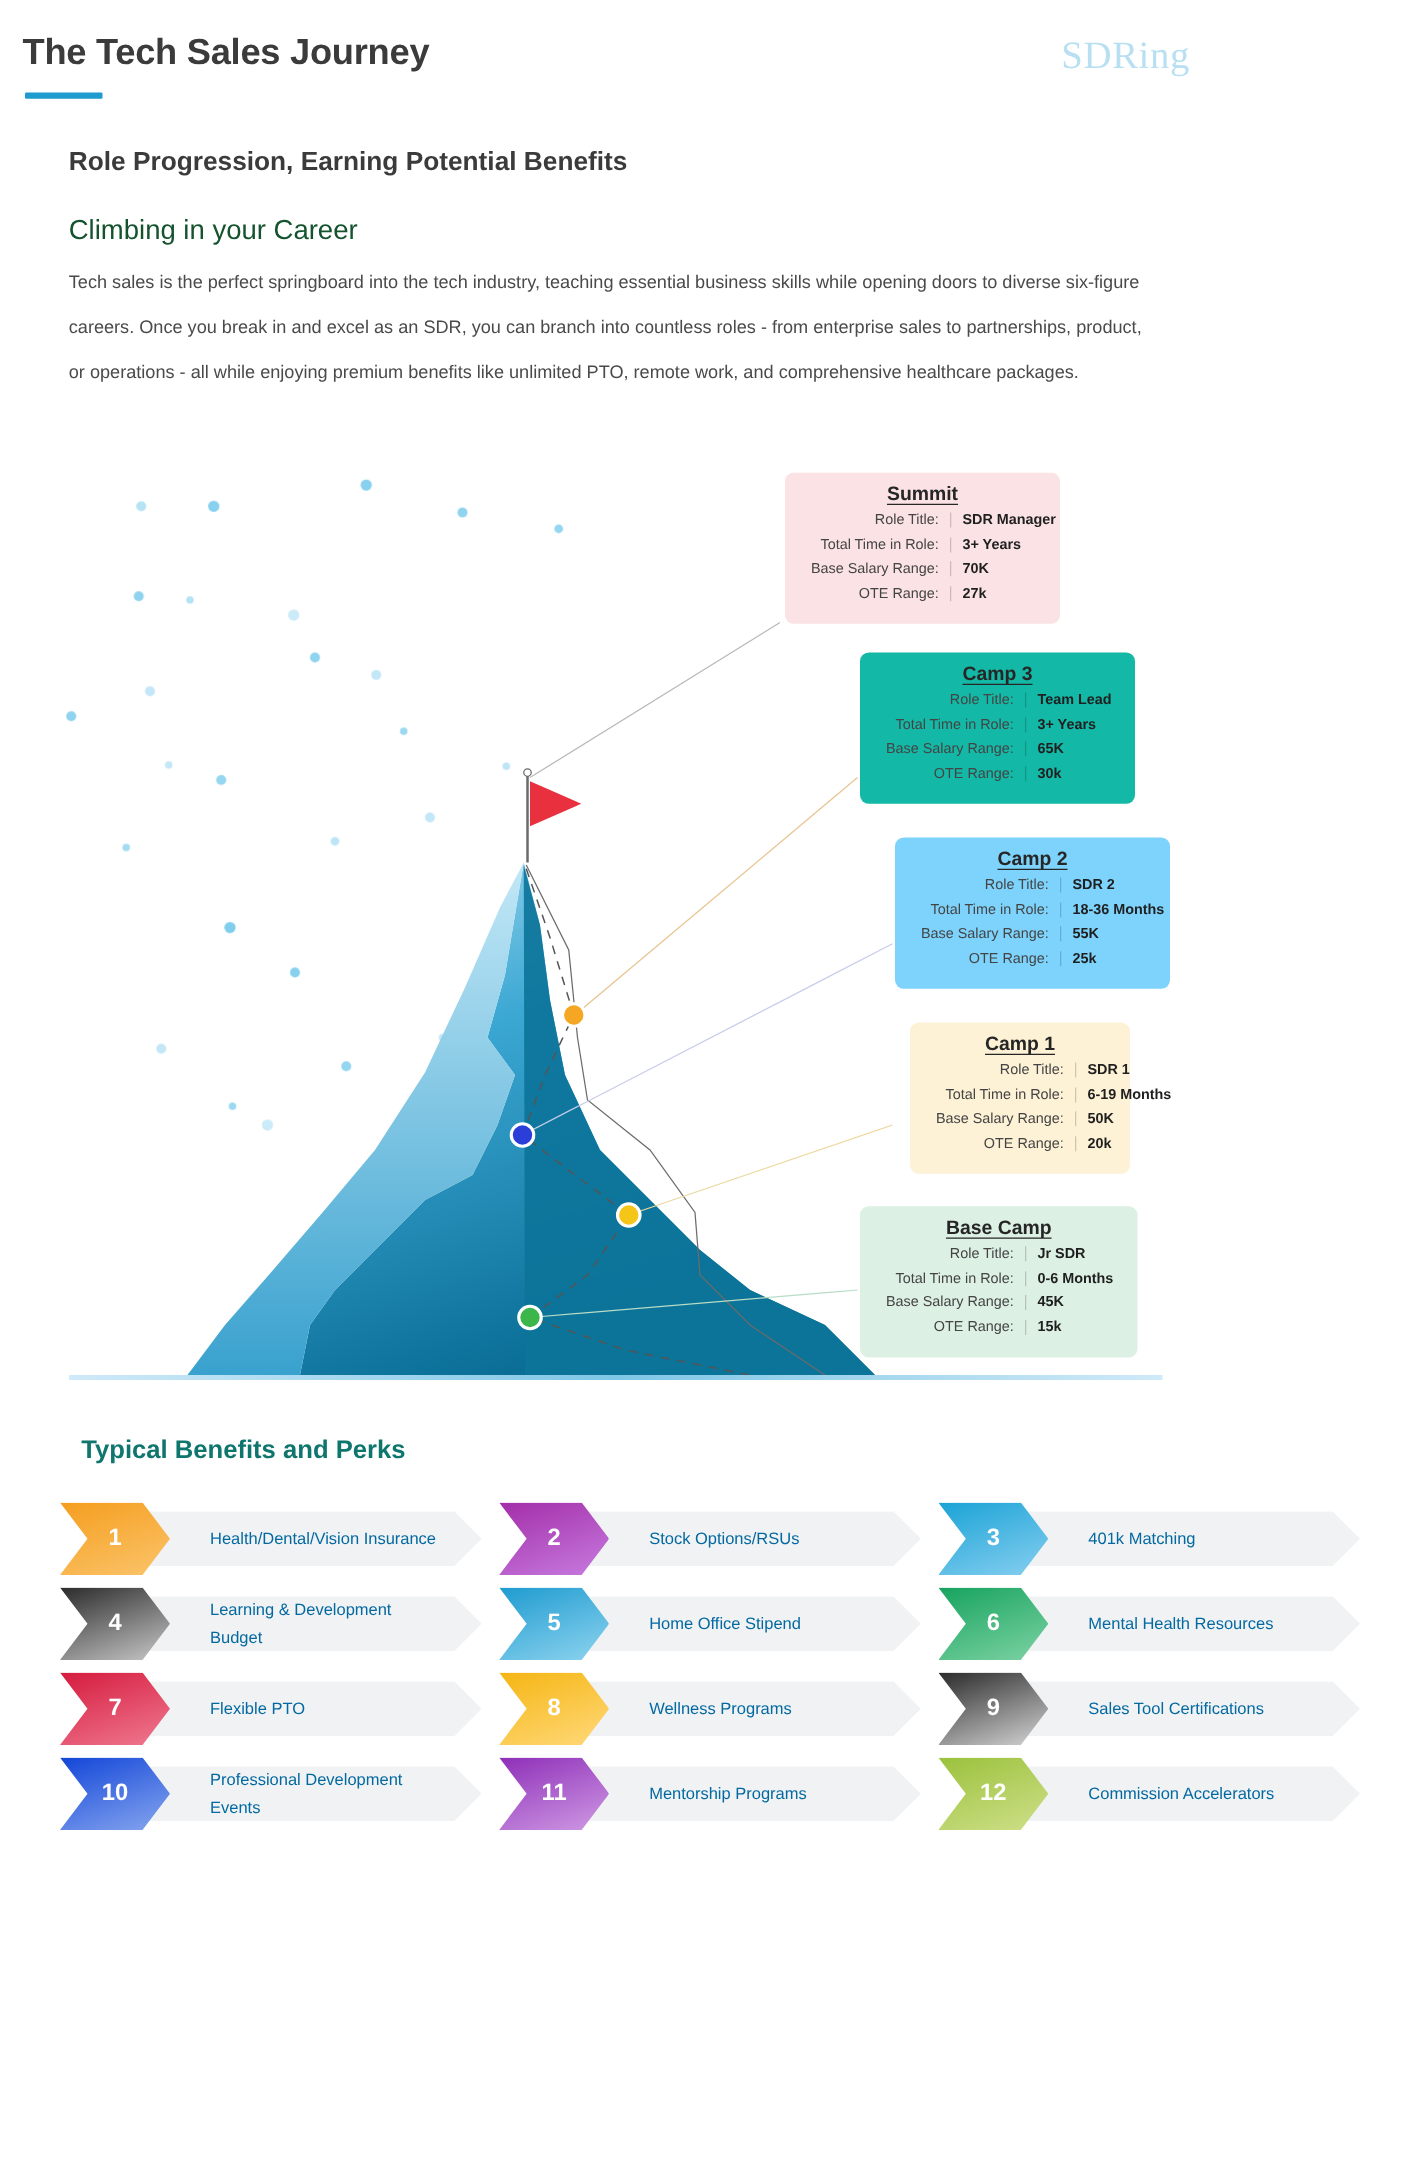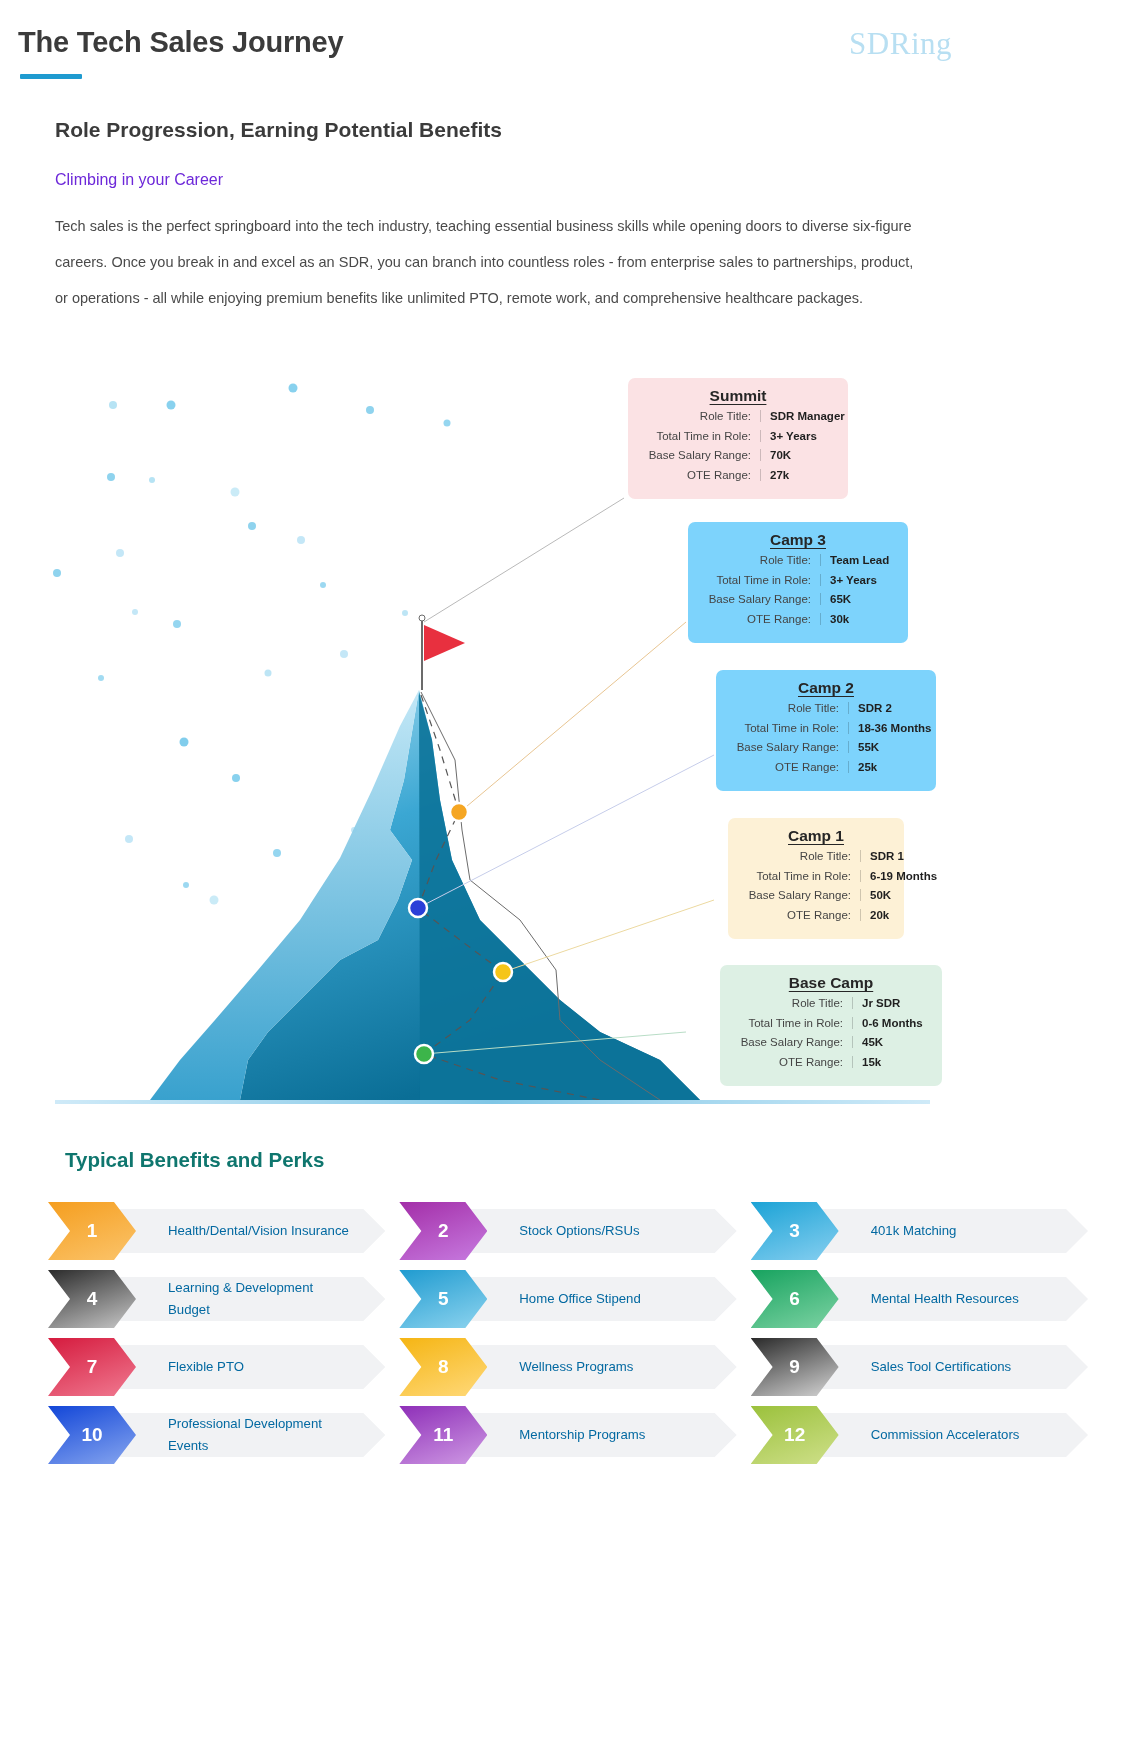--- a/index.html
+++ b/index.html
@@ -26,21 +26,21 @@
     font-size:31px; color:#b8dff2; letter-spacing:0.5px;
   }
 
   
   #section-heading {
     position:absolute; left:55px; top:118px;
     font-size:21px; font-weight:700; color:#3b3b3b;
   }
   #sub-heading {
     position:absolute; left:55px; top:171px;
-    font-size:16px; font-weight:400; color:#6d28d9;
+    font-size:22px; font-weight:400; color:#14532d;
   }
   #intro-paragraph {
     position:absolute; left:55px; top:208px; width:866px;
     font-size:14.5px; line-height:36px; color:#4a4a4a;
   }
 
   
   #infographic { position:absolute; left:0; top:360px; width:1130px; height:760px; }
   #mountain-svg { position:absolute; left:0; top:0; }
 
@@ -59,21 +59,21 @@
   }
   .camp-value {
     flex:1; padding-left:9px; font-size:11.5px; font-weight:600; color:#1f1f1f;
     border-left:1px solid rgba(0,0,0,.18); white-space:nowrap;
   }
 
   #card-summit   { left:628px; top:18px;  width:220px; background:#fbe2e4; }
   #card-camp3    { left:688px; top:162px; width:220px; background:#fadfbc; }
   #card-camp2    { left:716px; top:310px; width:220px; background:#e3e7f6; }
   #card-camp1    { left:728px; top:458px; width:176px; background:#fdf1d6; }
-  #card-basecamp { left:688px; top:605px; width:222px; background:#ddf0e4;margin-left:32px; }
+  #card-basecamp { left:688px; top:605px; width:222px; background:#ddf0e4; }
 
   
   #benefits { position:absolute; left:0; top:1130px; width:1130px; height:609px; }
   #benefits-heading {
     position:absolute; left:65px; top:18px;
     font-size:20.5px; font-weight:700; color:#0f766e;
   }
   #benefit-grid {
     position:absolute; left:48px; top:72px; width:1040px;
     display:grid; grid-template-columns:repeat(3, 1fr); gap:10px 14px;
@@ -208,21 +208,21 @@
     <div class="camp-row">
       <div class="camp-label">Base Salary Range:</div>
       <div class="camp-value">70K</div>
     </div>
     <div class="camp-row">
       <div class="camp-label">OTE Range:</div>
       <div class="camp-value">27k</div>
     </div>
   </div>
 
-  <div class="camp-card" id="card-camp3" style="background: #7dd3fc;">
+  <div class="camp-card" id="card-camp3" style="background: #14b8a6;">
     <div class="camp-title">Camp 3</div>
     <div class="camp-row">
       <div class="camp-label">Role Title:</div>
       <div class="camp-value">Team Lead</div>
     </div>
     <div class="camp-row">
       <div class="camp-label">Total Time in Role:</div>
       <div class="camp-value">3+ Years</div>
     </div>
     <div class="camp-row">

